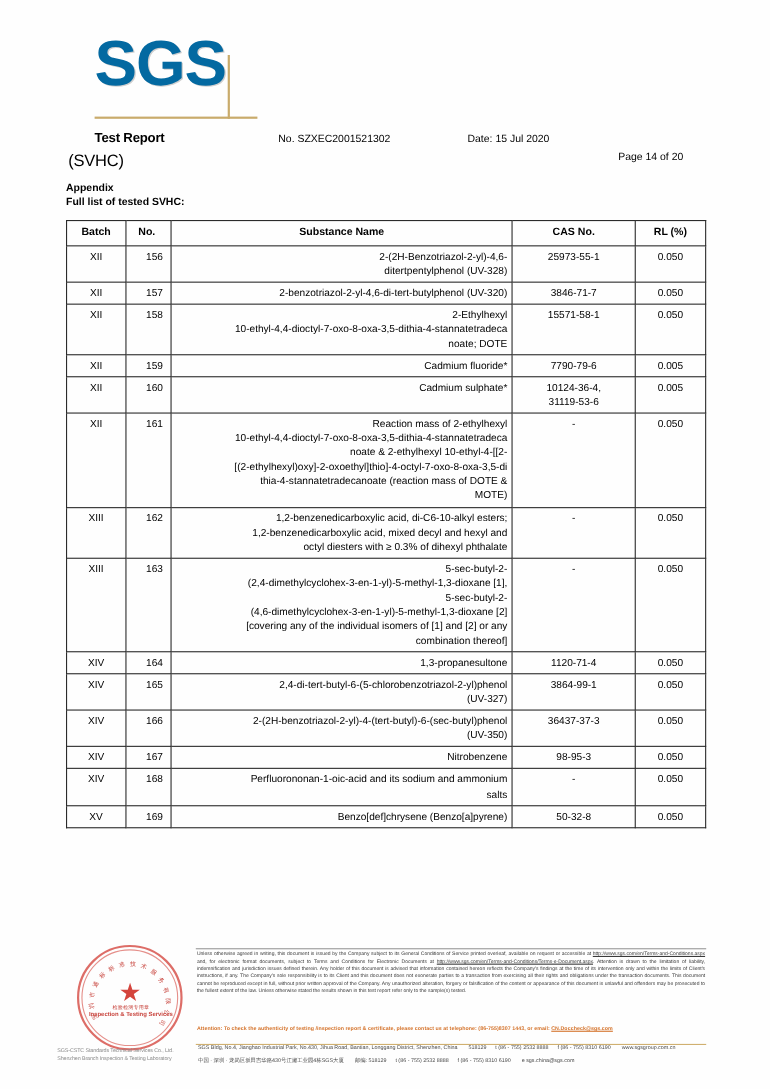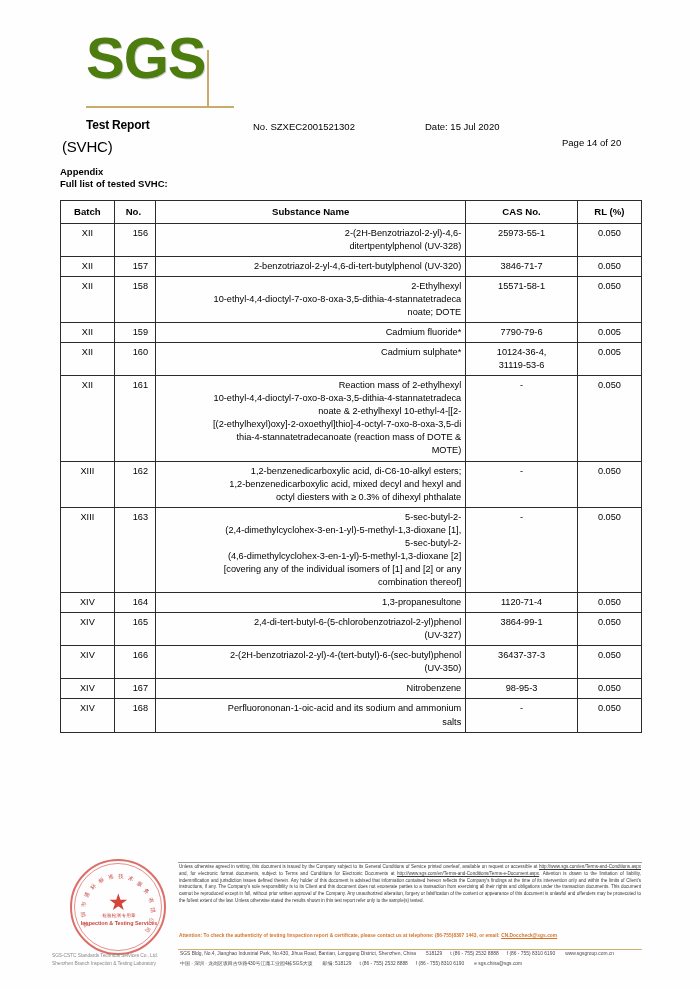--- a/index.html
+++ b/index.html
@@ -21,21 +21,21 @@
   .header { position: absolute; left: 0; top: 0; width: 700px; height: 112px; }
   .logo-wrap {
     position: absolute; left: 86px; top: 26px;
     width: 130px; height: 64px;
   }
   .logo-text {
     font-family: "Liberation Sans", sans-serif;
     font-weight: bold;
     font-size: 58px;
     letter-spacing: -1px;
-    color: #4d7c0f;
+    color: #0369a1;
     line-height: 64px;
     text-shadow: 1px 1px 0 #cfcfcf;
   }
   .logo-rule-h {
     position: absolute; left: 0px; top: 80px;
     width: 148px; height: 2px;
     background: #c9ab6b;
   }
   .logo-rule-v {
     position: absolute; left: 121px; top: 24px;
@@ -437,20 +437,37 @@
             </td>
             <td class="col-no">
               <span class="nm">168</span>
             </td>
             <td class="col-name">
               <span class="nm">Perfluorononan-1-oic-acid and its sodium and ammonium
 salts</span>
             </td>
             <td class="col-cas">
               <span class="nm">-</span>
+            </td>
+            <td class="col-rl">
+              <span class="nm">0.050</span>
+            </td>
+          </tr>
+          <tr>
+            <td class="col-batch">
+              <span class="nm">XV</span>
+            </td>
+            <td class="col-no">
+              <span class="nm">169</span>
+            </td>
+            <td class="col-name">
+              <span class="nm">Benzo[def]chrysene (Benzo[a]pyrene)</span>
+            </td>
+            <td class="col-cas">
+              <span class="nm">50-32-8</span>
             </td>
             <td class="col-rl">
               <span class="nm">0.050</span>
             </td>
           </tr>
         </tbody>
     </table>
   </div>
 
   <div class="stamp-area">

